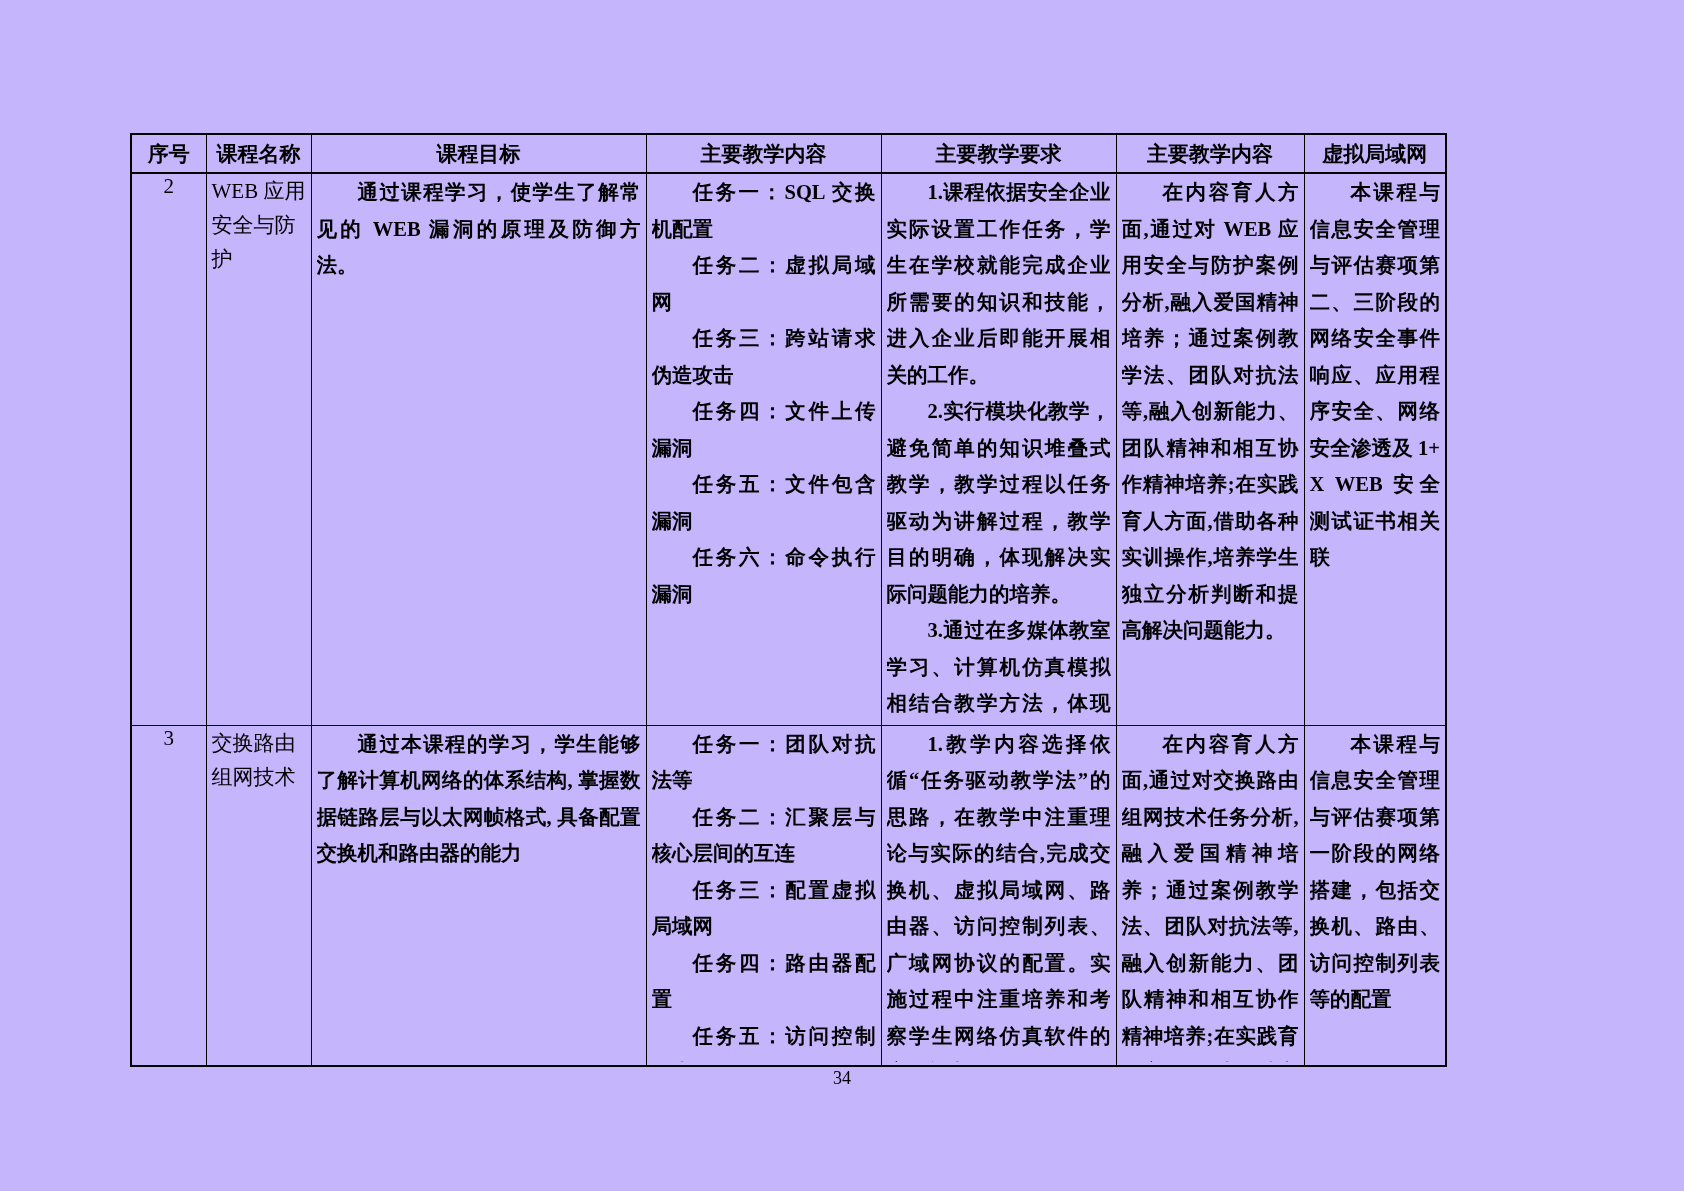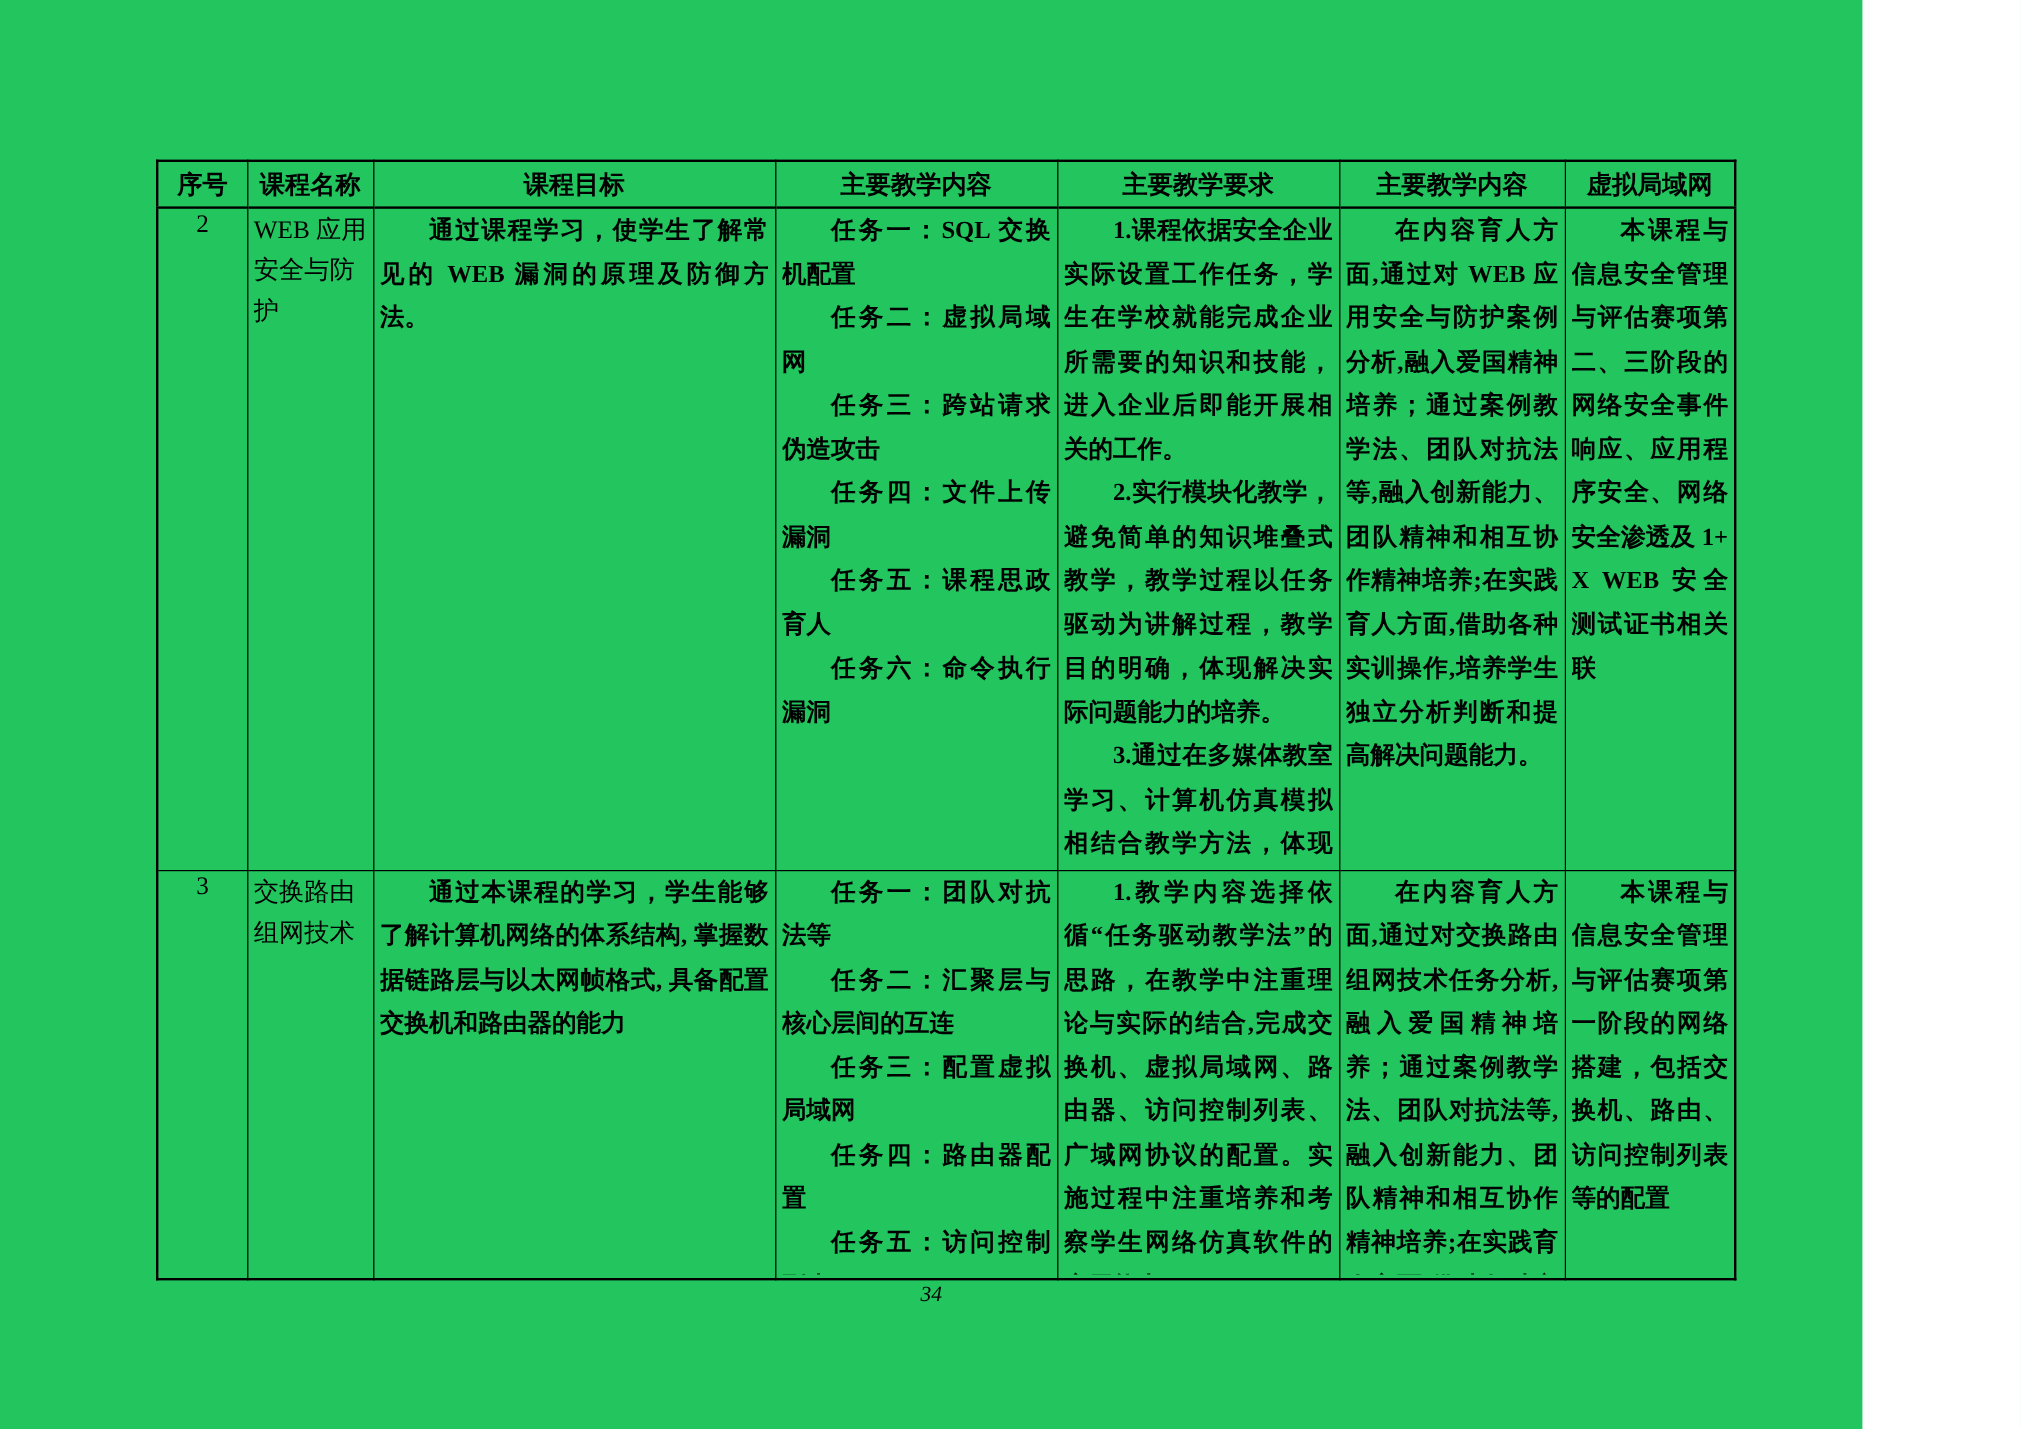--- a/index.html
+++ b/index.html
@@ -4,23 +4,23 @@
 <style>
   html, body {
     margin: 0;
     padding: 0;
     background: #ffffff;
     font-family: "Liberation Serif", "DejaVu Serif", serif;
     color: #000000;
   }
   .page {
     position: relative;
-    width: 1552px;
+    width: 1684px;
     height: 1191px;
-    background: #22c55e;
+    background: #c4b5fd;
     overflow: hidden;
   }
   table.syllabus {
     position: absolute;
     left: 130px;
     top: 133px;
     width: 1315px;
     border-collapse: collapse;
     table-layout: fixed;
     border: 2px solid #000000;
@@ -67,21 +67,20 @@
     word-break: break-all;
     font-weight: bold;
   }
   .page-number {
     position: absolute;
     top: 1068px;
     left: 0;
     width: 100%;
     text-align: center;
     font-size: 18px;
-    font-style: italic;
   }
 </style>
 </head>
 <body>
 
 <div class="page">
 
   <table class="syllabus">
     <colgroup>
       <col style="width:75px">
@@ -111,21 +110,21 @@
         <div class="cellpars clip clip-row2">
           <p>通过课程学习，使学生了解常见的 WEB 漏洞的原理及防御方法。</p>
         </div>
       </td>
       <td>
         <div class="cellpars clip clip-row2">
           <p>任务一：SQL 交换机配置</p>
           <p>任务二：虚拟局域网</p>
           <p>任务三：跨站请求伪造攻击</p>
           <p>任务四：文件上传漏洞</p>
-          <p>任务五：课程思政育人</p>
+          <p>任务五：文件包含漏洞</p>
           <p>任务六：命令执行漏洞</p>
         </div>
       </td>
       <td>
         <div class="cellpars clip clip-row2">
           <p>1.课程依据安全企业实际设置工作任务，学生在学校就能完成企业所需要的知识和技能，进入企业后即能开展相关的工作。</p>
           <p>2.实行模块化教学，避免简单的知识堆叠式教学，教学过程以任务驱动为讲解过程，教学目的明确，体现解决实际问题能力的培养。</p>
           <p>3.通过在多媒体教室学习、计算机仿真模拟相结合教学方法，体现了理实一体化教学过程。</p>
 
         </div>

